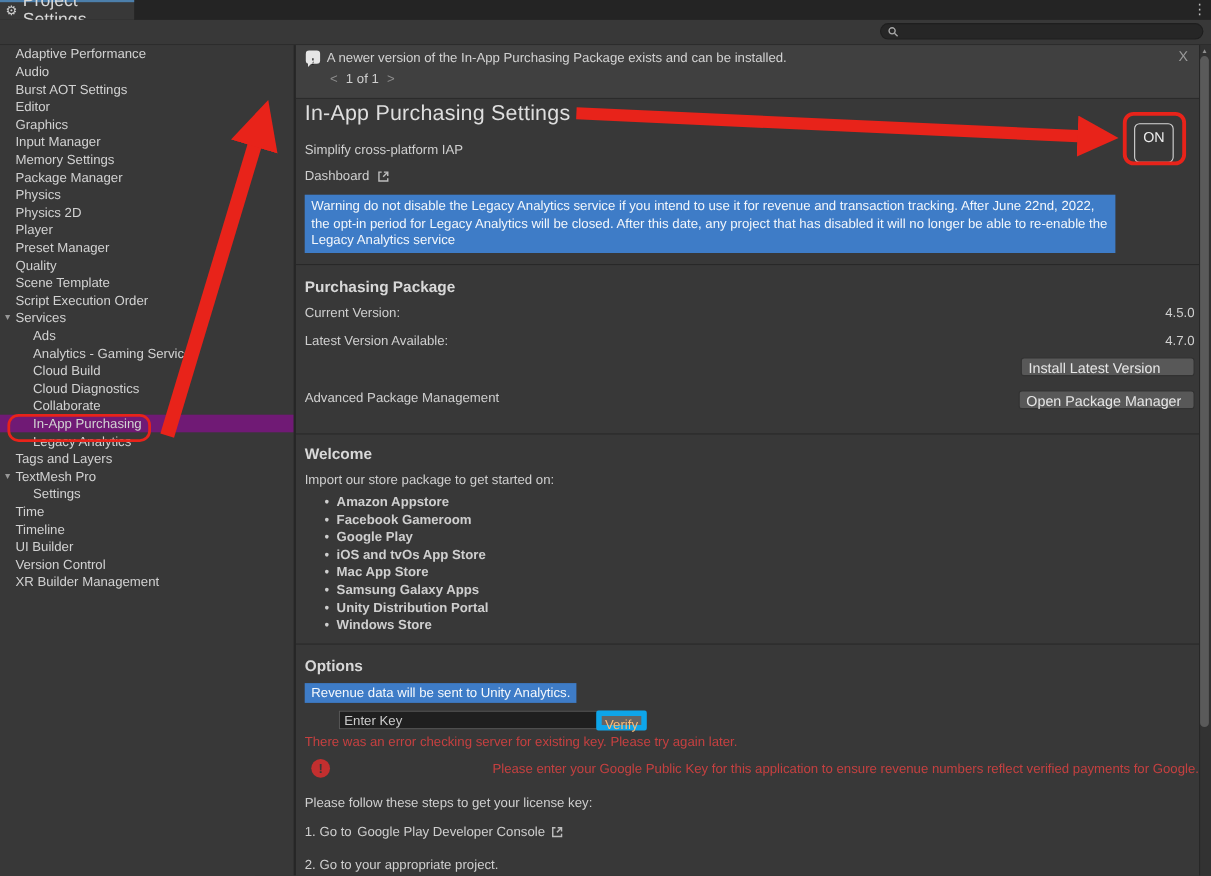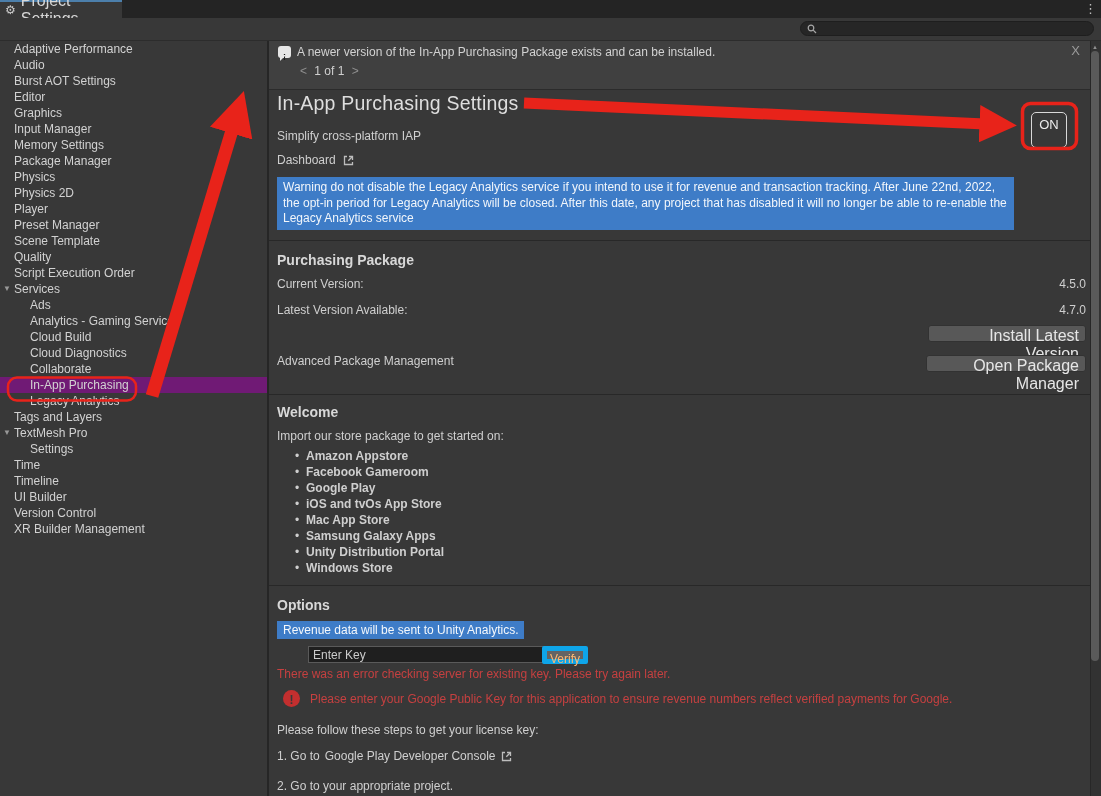--- a/index.html
+++ b/index.html
@@ -49,33 +49,33 @@
   #simplify{left:277px;top:129px;}
   #dashboard{left:277px;top:153px;display:flex;align-items:center;gap:6px;cursor:default;}
   .extlink{display:inline-block;}
 
   #warnbox{left:277px;top:177px;width:737px;background:#3e7cc7;color:#f2f6fb;font-size:12px;line-height:15.5px;
      padding:3px 6px;box-sizing:border-box;}
 
   .divider{left:269px;width:821px;height:1px;background:#282828;}
   .h2{font-size:14px;font-weight:bold;color:#d8d8d8;}
   .rt{position:absolute;right:15px;font-size:12px;color:#cfcfcf;text-align:right;}
-  .ubtn{position:absolute;background:#585858;border:1px solid #323232;border-radius:3px;color:#e6e6e6;font-size:16px;
-     text-align:right;box-sizing:border-box;cursor:default;font-family:"Liberation Sans","DejaVu Sans",sans-serif;}
+  .ubtn{position:absolute;background:#585858;border:1px solid #323232;border-radius:3px;color:#e6e6e6;font-size:13px;
+     text-align:left;box-sizing:border-box;cursor:default;font-family:"Liberation Sans","DejaVu Sans",sans-serif;}
 
   .bullet-row{position:relative;height:16px;line-height:16px;font-size:12px;color:#cfcfcf;}
   .bullet-row .b{position:absolute;left:26px;}
   .bullet-row .t{position:absolute;left:37px;font-weight:bold;}
 
   #chip{left:277px;top:621px;background:#3e7cc7;color:#f4f8fc;font-size:12px;line-height:16px;padding:1px 6px;display:inline-block;}
   #keyfield{left:277px;top:646px;width:258px;height:17px;background:#1f1f1f;border:1px solid #5a5a5a;box-sizing:border-box;
      color:#cccccc;font-size:12px;padding:0 4px;outline:none;font-family:"Liberation Sans","DejaVu Sans",sans-serif;margin-left:31px;}
   #verify{left:542px;top:646px;width:46px;height:18px;background:#646464;border:5px solid #0ea5e9;border-radius:2px;
      color:#fdba74;font-size:12px;line-height:16px;text-align:center;box-sizing:border-box;cursor:default;}
-  .errtxt{font-size:12px;color:#c54040;line-height:15px;}
+  .errtxt{font-size:12px;color:#c54040;line-height:15px;text-align:right;}
   #erricon{left:283px;top:690px;width:17px;height:17px;border-radius:50%;background:#c32f2f;text-align:center;}
   #erricon .bang{font-size:12px;font-weight:bold;color:#383838;line-height:17px;}
   #step1{left:277px;top:749px;display:flex;align-items:center;gap:5px;}
   #step1 .linktxt{cursor:default;}
 
   
   #scrollbar{left:1090px;top:41px;width:11px;height:755px;background:#323232;border-left:1px solid #272727;box-sizing:border-box;}
   #scroll-up{position:absolute;left:1px;top:1px;width:8px;text-align:center;font-size:6px;color:#8f8f8f;line-height:8px;cursor:default;}
   #scroll-thumb{position:absolute;left:1px;top:10px;width:8px;height:650px;background:#5a5a5a;border-radius:4px;cursor:default;}
 
@@ -111,22 +111,22 @@
     <div class="srow lvl0"><span>Burst AOT Settings</span></div>
     <div class="srow lvl0"><span>Editor</span></div>
     <div class="srow lvl0"><span>Graphics</span></div>
     <div class="srow lvl0"><span>Input Manager</span></div>
     <div class="srow lvl0"><span>Memory Settings</span></div>
     <div class="srow lvl0"><span>Package Manager</span></div>
     <div class="srow lvl0"><span>Physics</span></div>
     <div class="srow lvl0"><span>Physics 2D</span></div>
     <div class="srow lvl0"><span>Player</span></div>
     <div class="srow lvl0"><span>Preset Manager</span></div>
+    <div class="srow lvl0"><span>Quality</span></div>
     <div class="srow lvl0"><span>Scene Template</span></div>
-    <div class="srow lvl0"><span>Quality</span></div>
     <div class="srow lvl0"><span>Script Execution Order</span></div>
     <div class="srow lvl0">
       <span class="fold">▼</span>
       <span>Services</span>
     </div>
     <div class="srow lvl1"><span>Ads</span></div>
     <div class="srow lvl1"><span>Analytics - Gaming Services</span></div>
     <div class="srow lvl1"><span>Cloud Build</span></div>
     <div class="srow lvl1"><span>Cloud Diagnostics</span></div>
     <div class="srow lvl1"><span>Collaborate</span></div>

